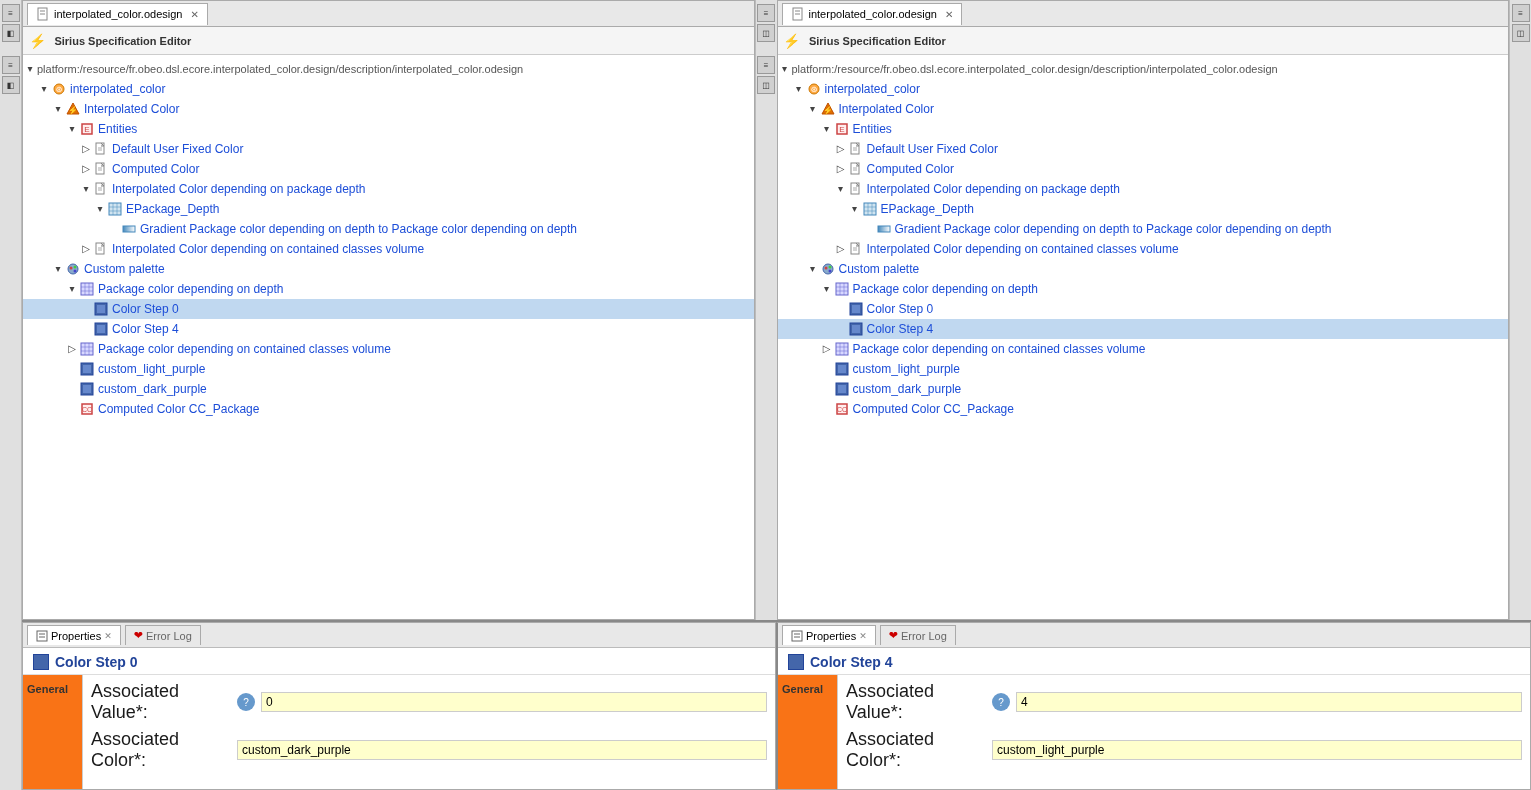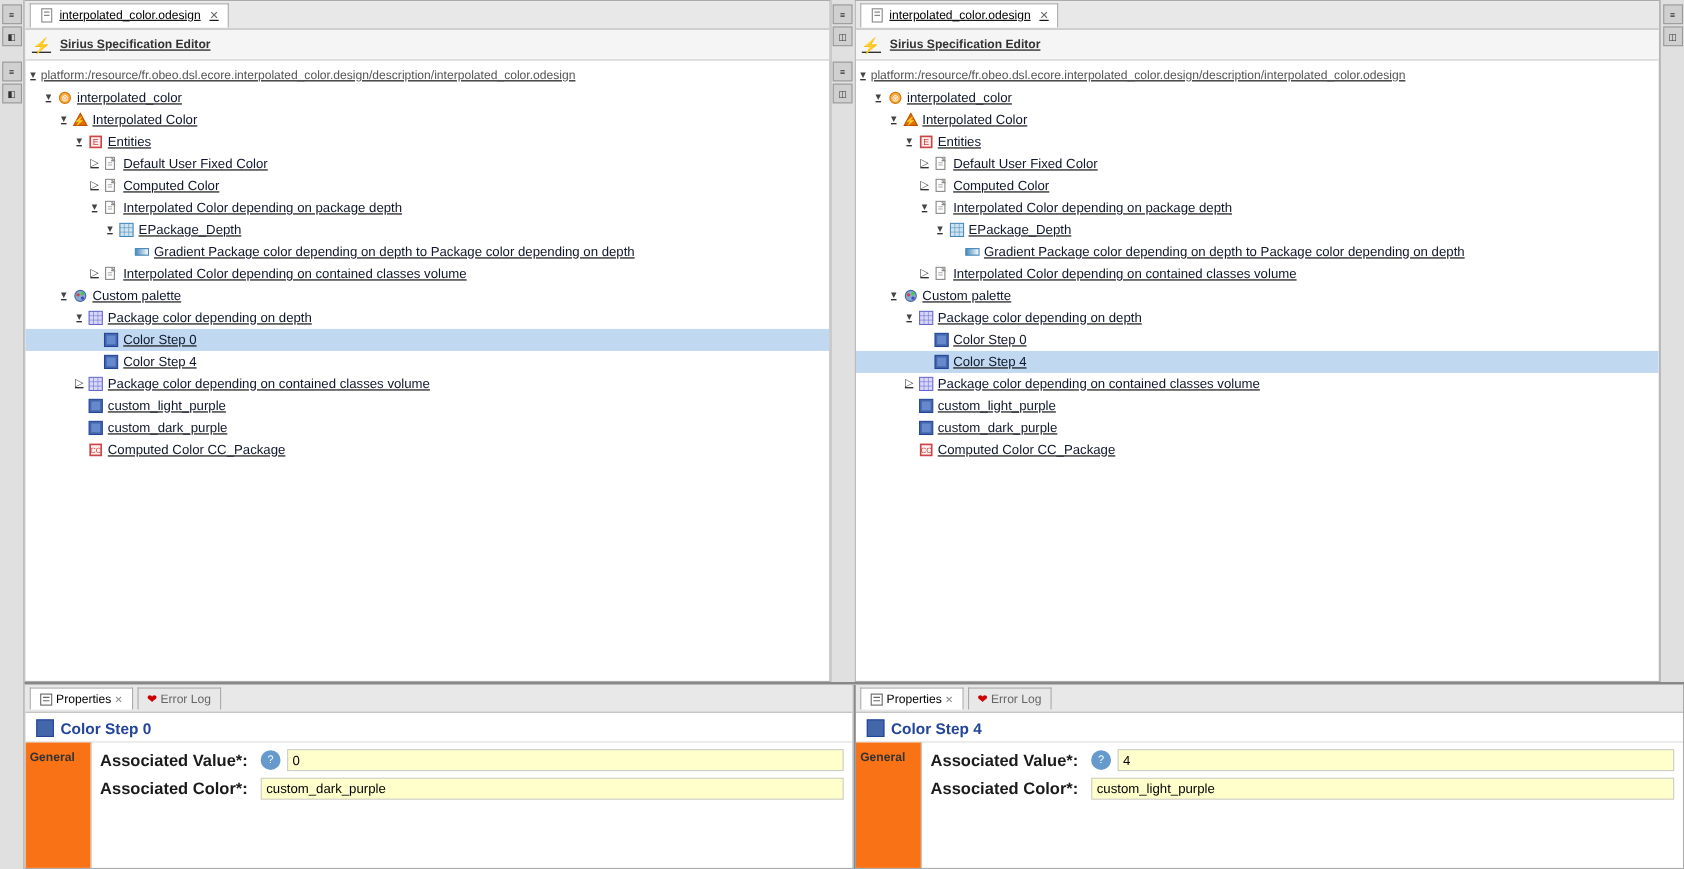--- a/index.html
+++ b/index.html
@@ -17,21 +17,20 @@
       flex: 1;
       overflow: hidden;
     }
     .panel {
       flex: 1;
       display: flex;
       flex-direction: column;
       background: #fff;
       border: 1px solid #aaa;
       overflow: hidden;
-      text-decoration: underline;
     }
     .tab-bar {
       display: flex;
       align-items: center;
       background: #e8e8e8;
       border-bottom: 1px solid #aaa;
       height: 26px;
       padding: 0 4px;
     }
     .tab {
@@ -105,21 +104,21 @@
       width: 16px;
       height: 16px;
       margin-right: 3px;
       flex-shrink: 0;
       display: inline-flex;
       align-items: center;
       justify-content: center;
     }
     .tree-label {
       font-size: 12px;
-      color: #0f172a;
+      color: #1d4ed8;
     }
     
     .bottom-area {
       display: flex;
       height: 170px;
       border-top: 2px solid #888;
     }
     .bottom-panel {
       flex: 1;
       display: flex;
@@ -196,22 +195,22 @@
       flex: 1;
       padding: 6px 8px;
     }
     .form-row {
       display: flex;
       align-items: center;
       margin-bottom: 6px;
       gap: 6px;
     }
     .form-label {
-      font-size: 15px;
-      font-weight: bold;
+      font-size: 18px;
+      font-weight: normal;
       color: #1a1a1a;
       width: 140px;
       flex-shrink: 0;
     }
     .form-help {
       width: 18px;
       height: 18px;
       border-radius: 50%;
       background: #6699cc;
       color: white;

